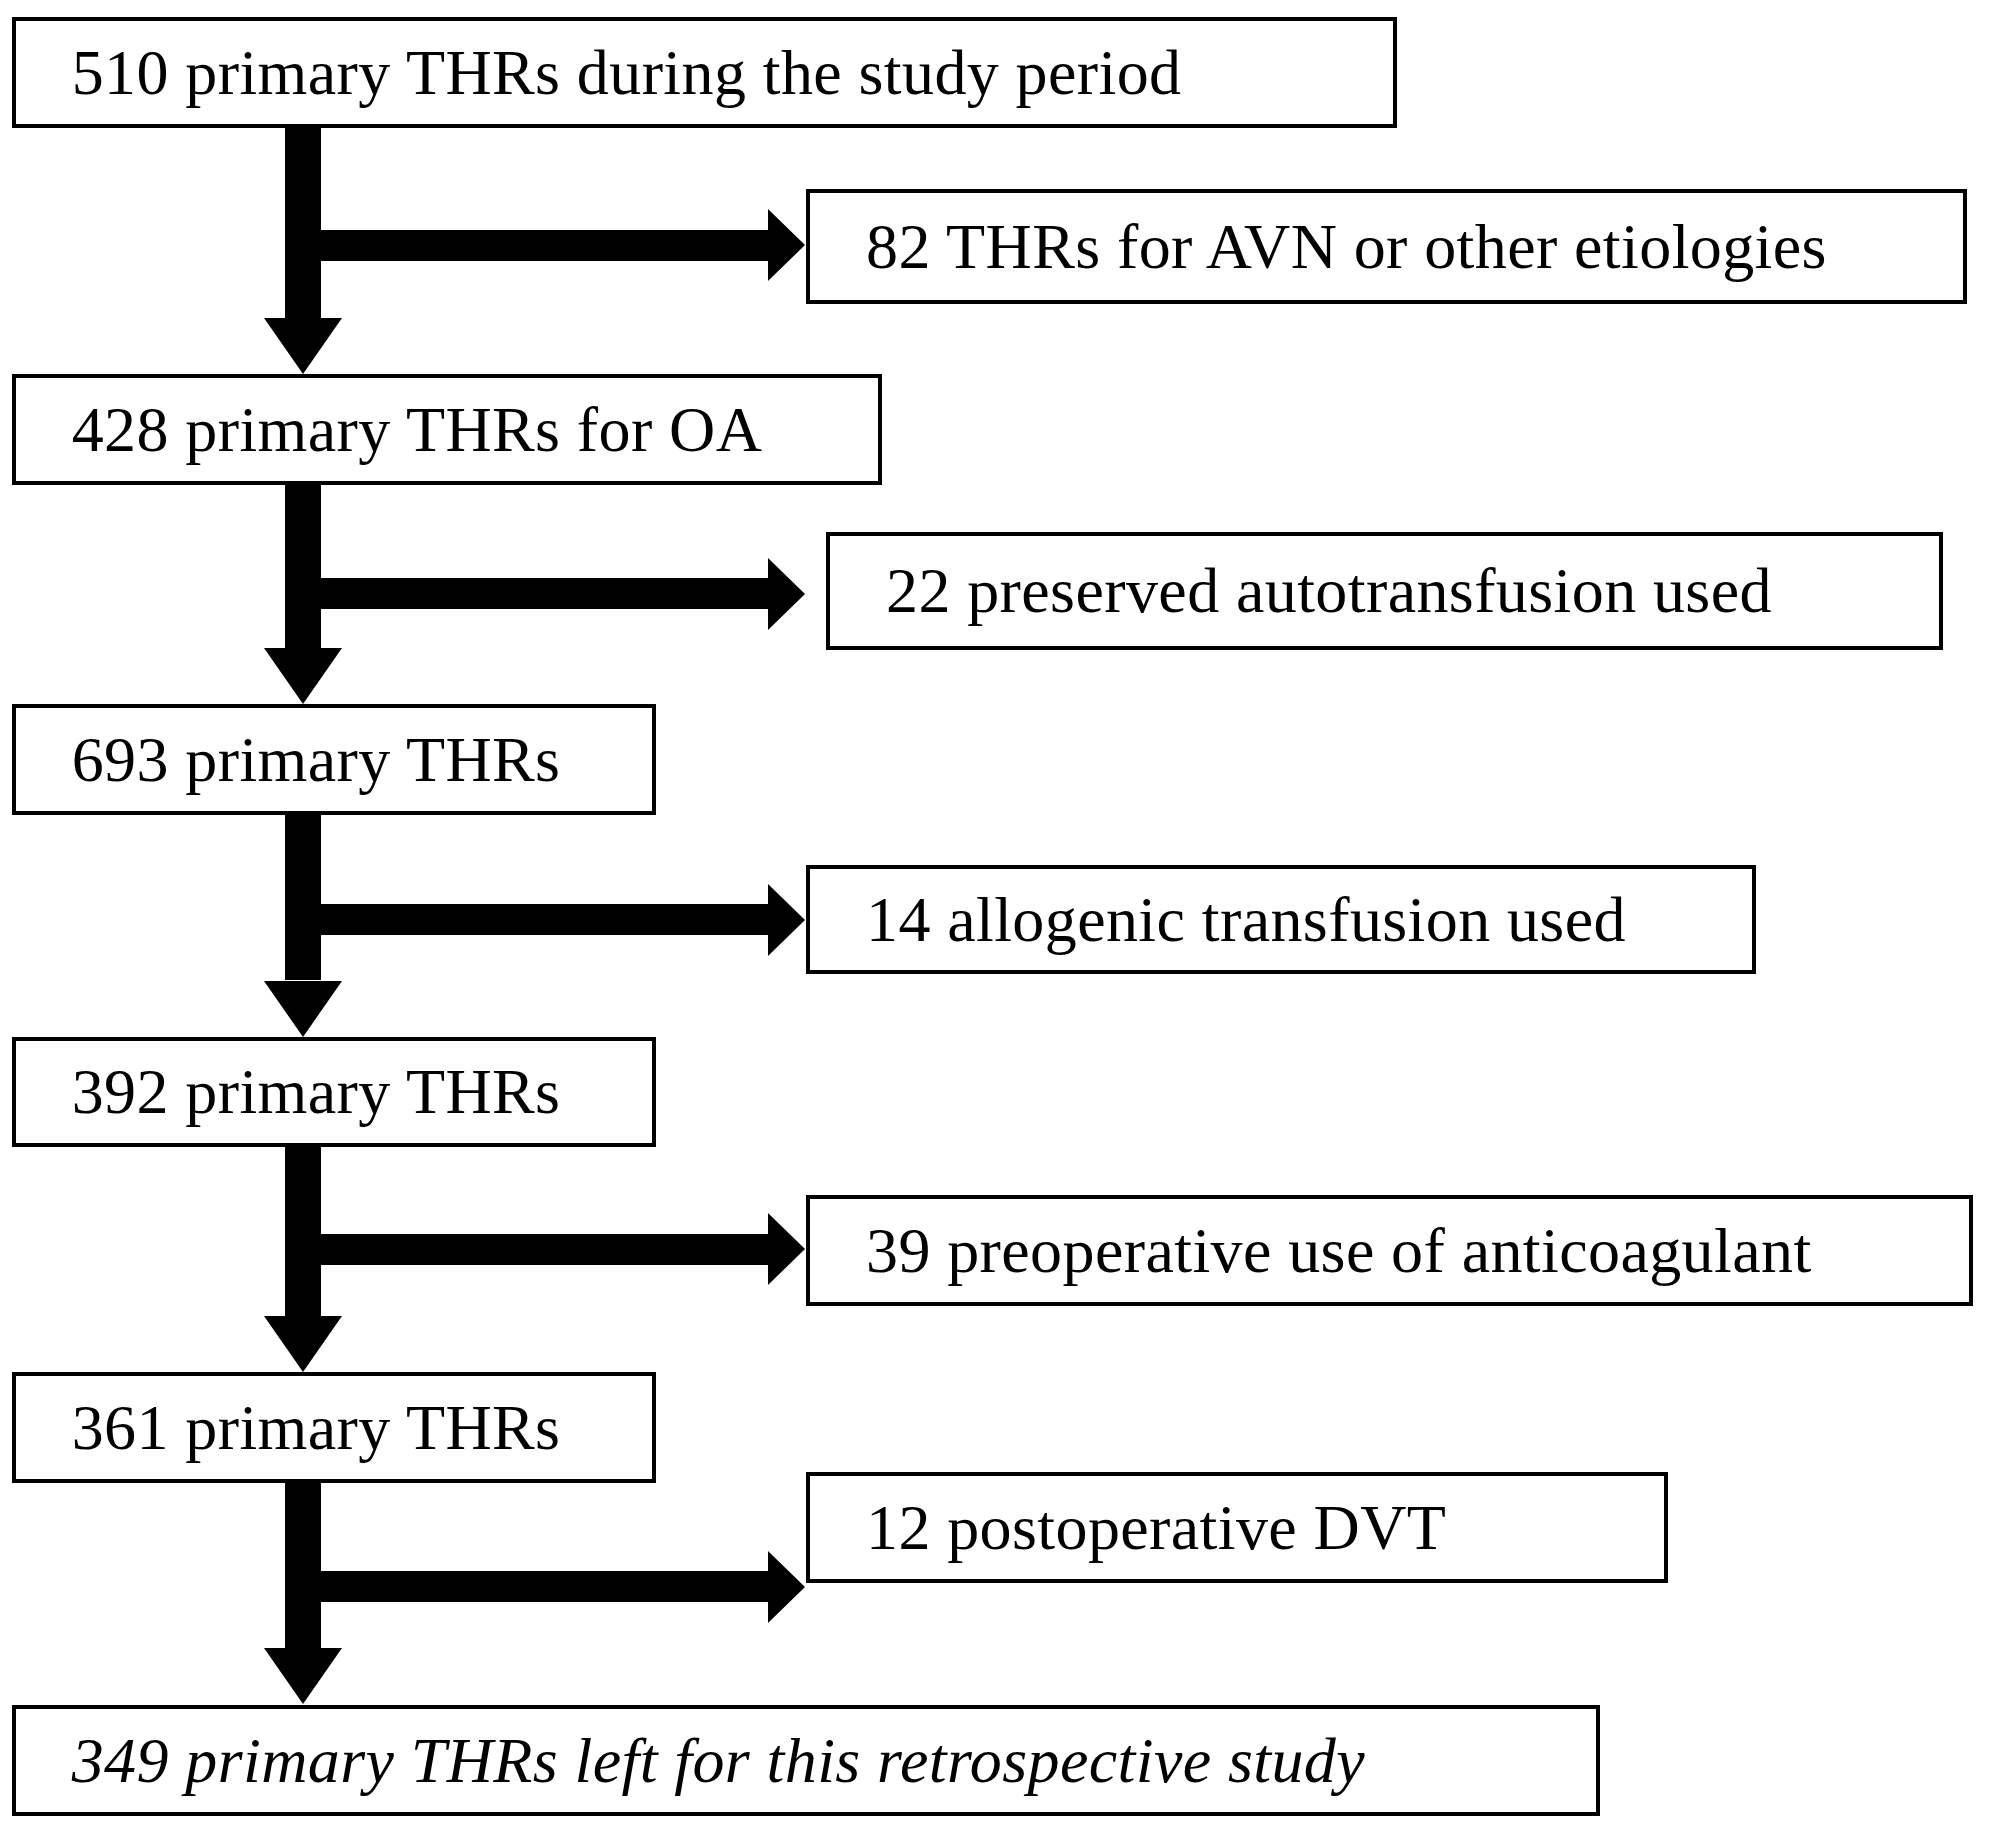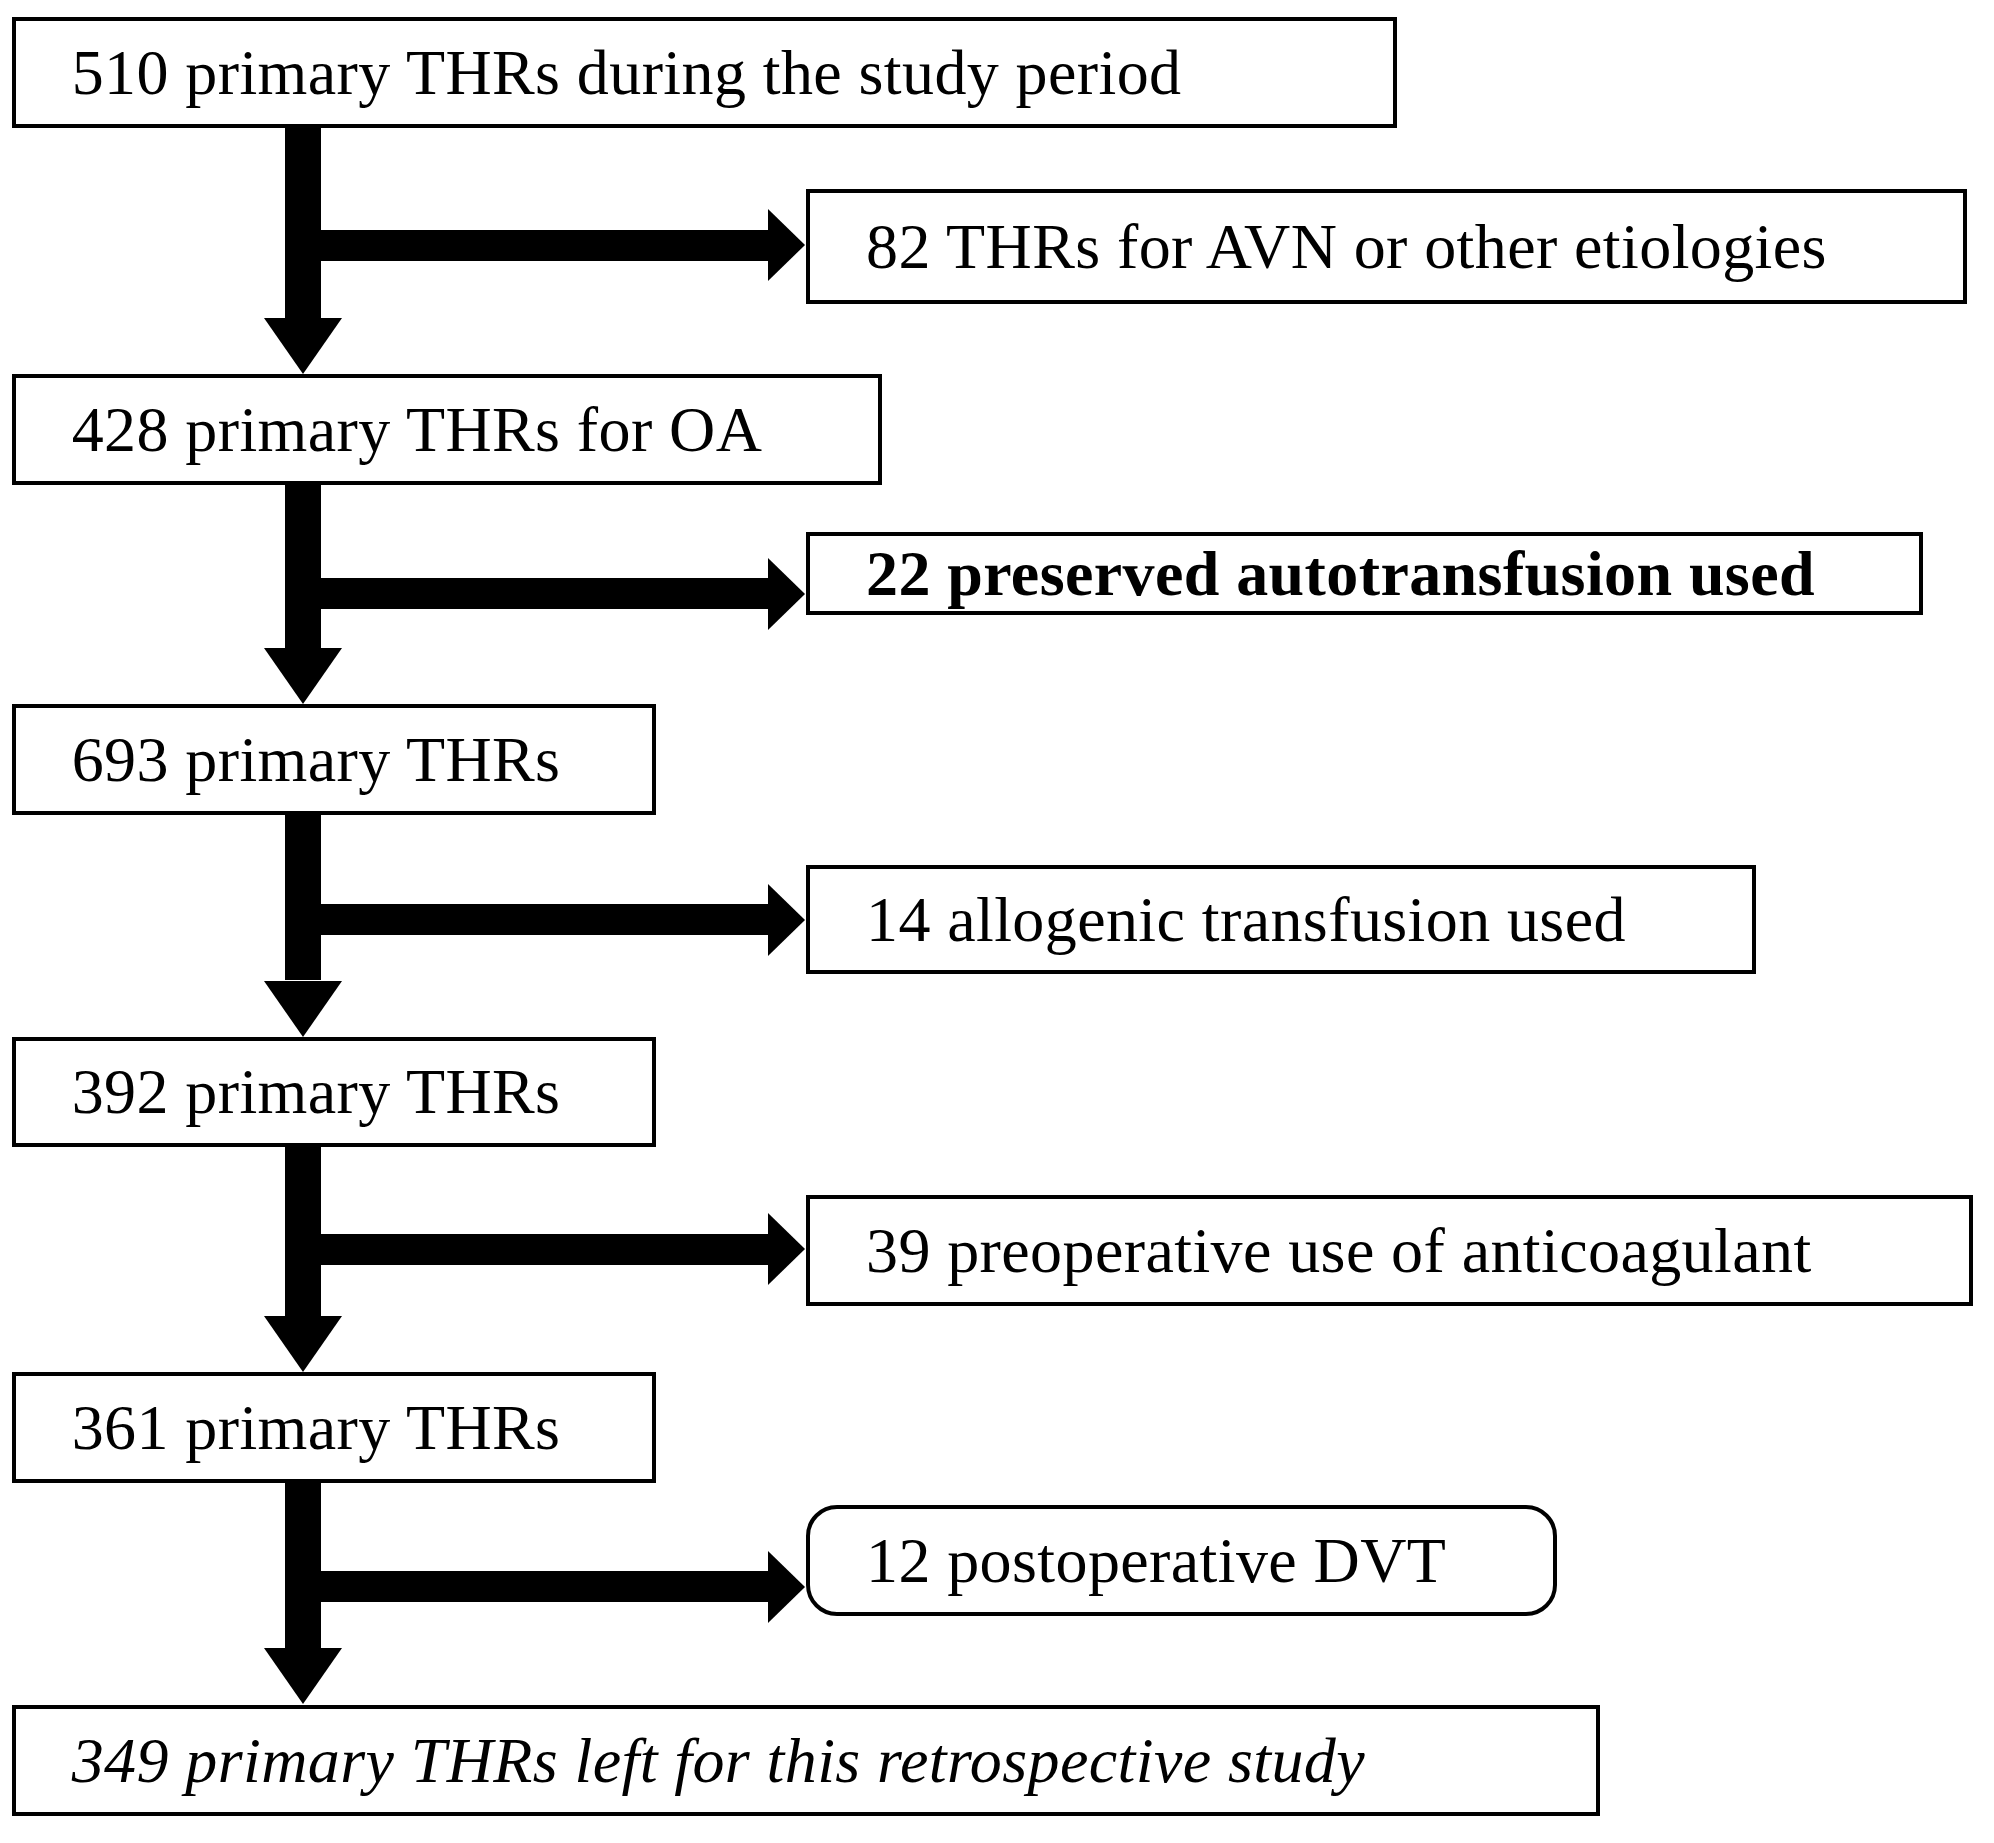--- a/index.html
+++ b/index.html
@@ -82,33 +82,33 @@
   </div>
 
   <div class="box" style="left:11.7px; top:1705px; width:1588px; height:111px;font-style:italic;">
     <span>349 primary THRs left for this retrospective study</span>
   </div>
 
   <div class="box" style="left:806px; top:189px; width:1161px; height:115px;">
     <span>82 THRs for AVN or other etiologies</span>
   </div>
 
-  <div class="box" style="left:806px; top:532px; width:1117px; height:83px;font-weight:bold;">
+  <div class="box" style="left:826px; top:532px; width:1117px; height:118px;">
     <span>22 preserved autotransfusion used</span>
   </div>
 
   <div class="box" style="left:806px; top:865px; width:950px; height:109px;">
     <span>14 allogenic transfusion used</span>
   </div>
 
   <div class="box" style="left:806px; top:1195px; width:1167px; height:111px;">
     <span>39 preoperative use of anticoagulant</span>
   </div>
 
-  <div class="box" style="left:806px; top:1505px; width:751px; height:111px;border-radius:31px;">
+  <div class="box" style="left:806px; top:1472px; width:862px; height:111px;">
     <span>12 postoperative DVT</span>
   </div>
 
   <div class="vstem" style="left:285px; top:127px; height:191px;"></div>
   <div class="head-down" style="left:264px; top:318px;"></div>
 
   <div class="vstem" style="left:285px; top:483px; height:166px;"></div>
   <div class="head-down" style="left:264px; top:648px;"></div>
 
   <div class="vstem" style="left:285px; top:813px; height:167px;"></div>

